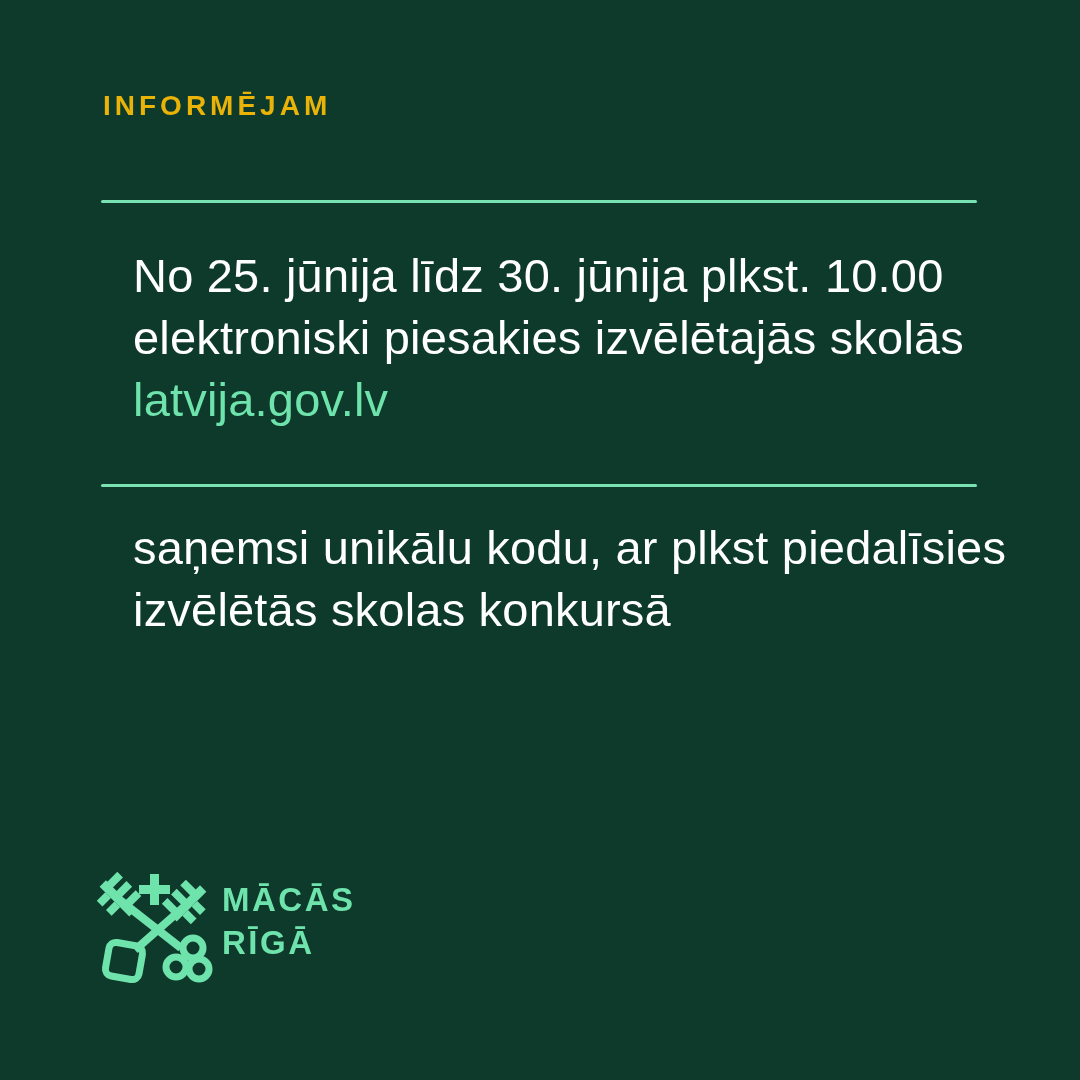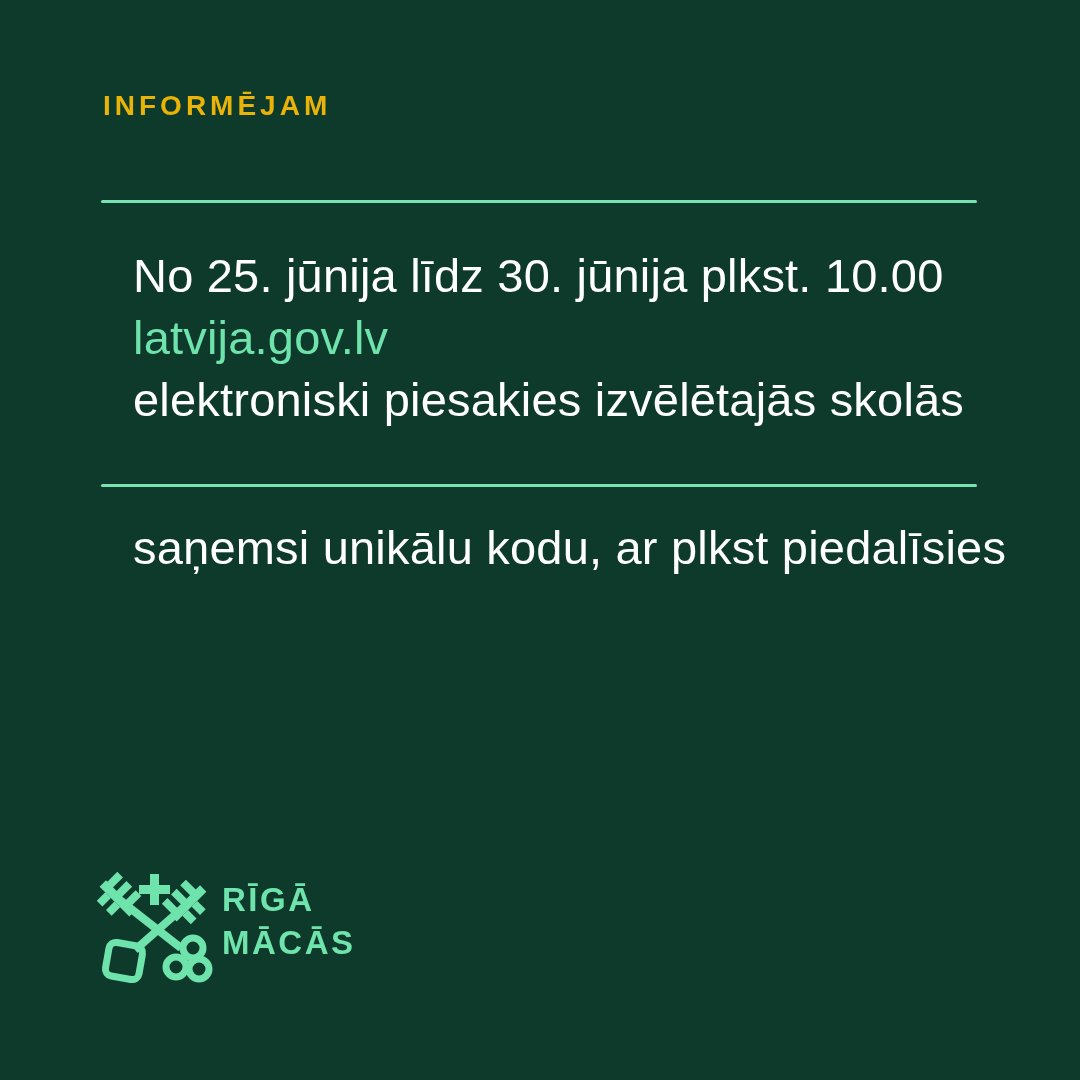--- a/index.html
+++ b/index.html
@@ -70,28 +70,29 @@
 </style>
 </head>
 <body>
 
 <div class="eyebrow">INFORMĒJAM</div>
 
 <div class="divider divider-1"></div>
 
 <div class="para para-1">
   <span class="line">No 25. jūnija līdz 30. jūnija plkst. 10.00</span>
+  <span class="line">elektroniski piesakies izvēlētajās skolās</span>
   <span class="line link-line">latvija.gov.lv</span>
-  <span class="line">elektroniski piesakies izvēlētajās skolās</span>
 </div>
 
 <div class="divider divider-2"></div>
 
 <div class="para para-2">
   <span class="line">saņemsi unikālu kodu, ar plkst piedalīsies</span>
+  <span class="line">izvēlētās skolas konkursā</span>
 </div>
 
 <svg class="logo" viewBox="0 0 124 126" xmlns="http://www.w3.org/2000/svg">
   <g fill="#6FE3AC" stroke="none">
 
     <rect x="57" y="4" width="9" height="31"></rect>
     <rect x="46" y="15" width="31" height="9"></rect>
   </g>
 
   <g>
@@ -119,15 +120,15 @@
       <rect x="89" y="15" width="8" height="15"></rect>
       <rect x="102" y="15" width="8" height="15"></rect>
       <rect x="82" y="38" width="8" height="12"></rect>
       <rect x="95" y="38" width="8" height="12"></rect>
     </g>
     <rect x="14" y="74" width="34" height="34" rx="7" fill="none" stroke="#6FE3AC" stroke-width="7" transform="rotate(10 31 91)"></rect>
   </g>
 </svg>
 
 <div class="wordmark">
+  <span class="line">MĀCĀS</span>
   <span class="line">RĪGĀ</span>
-  <span class="line">MĀCĀS</span>
 </div>
 
 </body></html>

